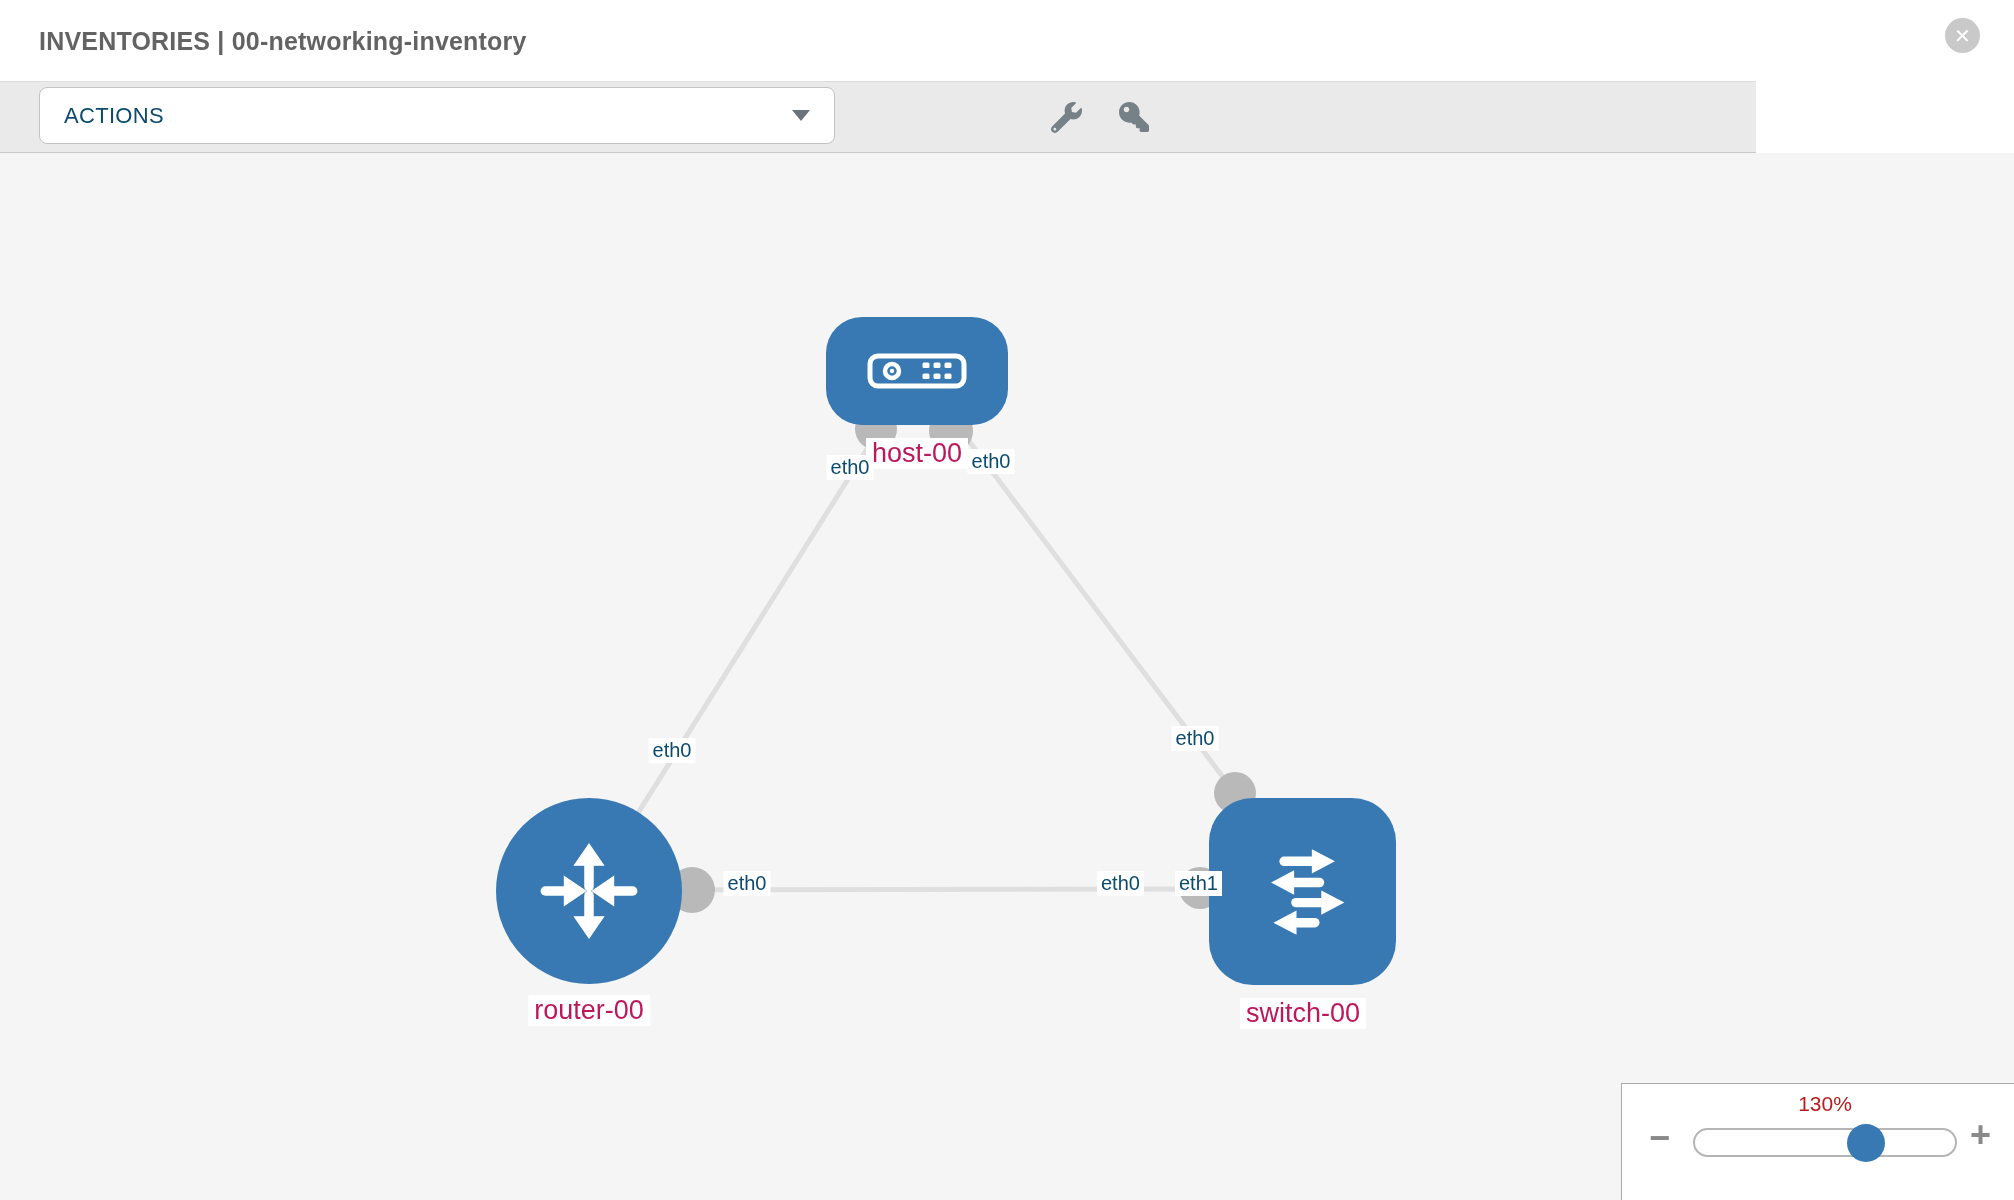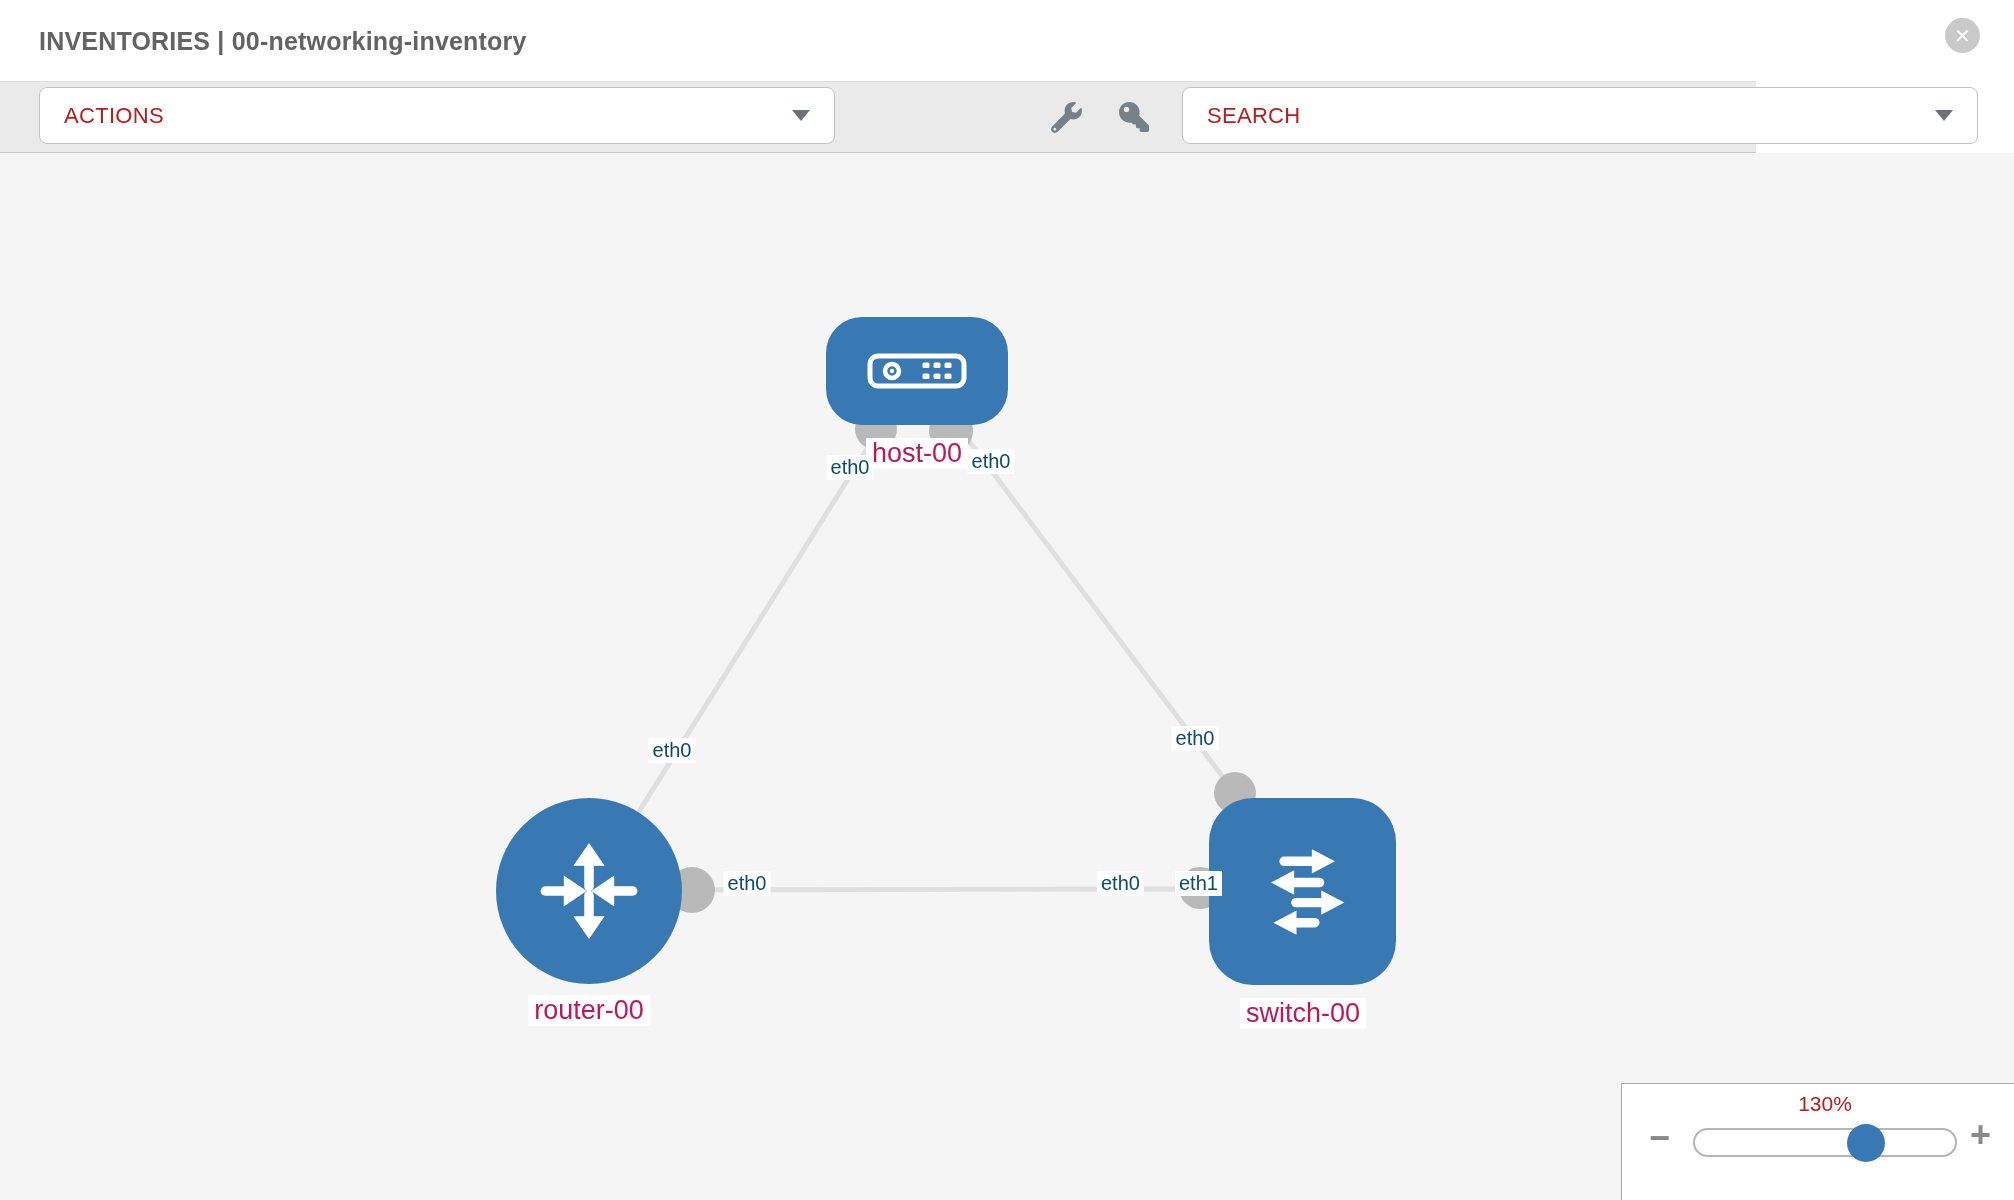--- a/index.html
+++ b/index.html
@@ -16,21 +16,21 @@
                justify-content:center; cursor:pointer; }
   .close-btn span { color:#fff; font-size:20px; font-weight:bold; line-height:1; }
 
   
   .toolbar { position:absolute; left:0; top:81px; width:100%; height:72px;
              background:#eaeaea; border-top:1px solid #dcdcdc; border-bottom:1px solid #c9c9c9; }
   .select-box { position:absolute; top:5px; height:57px; background:#fff;
                 border:1px solid #c2c2c2; border-radius:8px; display:flex;
                 align-items:center; justify-content:space-between;
                 padding:0 24px; cursor:pointer; }
-  .select-box .label { font-size:22px; color:#b91c1c; letter-spacing:.3px; }
+  .select-box .label { font-size:22px; color:#0c4a6e; letter-spacing:.3px; }
   .caret { width:0; height:0; border-left:9px solid transparent;
            border-right:9px solid transparent; border-top:11px solid #6b7278; }
   .actions-box { left:39px; width:796px; }
   .search-box { left:1182px; width:796px; }
   .tool-btn { position:absolute; top:50%; transform:translateY(-50%); background:none;
               border:none; cursor:pointer; width:40px; height:40px; display:flex;
               align-items:center; justify-content:center; }
   .tool-btn svg { fill:#768087; }
   .wrench-btn { left:1046px; }
   .key-btn { left:1114px; }
@@ -90,24 +90,20 @@
       </svg>
     </button>
     <button class="tool-btn key-btn">
       <svg width="30" height="30" viewBox="0 0 512 512">
         <g transform="translate(512,0) scale(-1,1)">
           <path d="M512 176.001C512 273.203 433.202 352 336 352c-11.22 0-22.19-1.062-32.827-3.069l-24.012 27.014A23.999 23.999 0 0 1 261.223 384H224v40c0 13.255-10.745 24-24 24h-40v40c0 13.255-10.745 24-24 24H24c-13.255 0-24-10.745-24-24v-78.059c0-6.365 2.529-12.47 7.029-16.971l161.802-161.802C163.108 213.814 160 195.271 160 176 160 78.798 238.797.001 335.999 0 433.488-.001 512 78.511 512 176.001zM336 128c0 26.51 21.49 48 48 48s48-21.49 48-48-21.49-48-48-48-48 21.49-48 48z"></path>
         </g>
       </svg>
     </button>
 
-    <div class="select-box search-box">
-      <span class="label">SEARCH</span>
-      <span class="caret"></span>
-    </div>
   </div>
 
   <div class="canvas">
 
     <svg class="links-layer" viewBox="0 0 2014 1047">
       <line x1="589" y1="738" x2="916" y2="218" stroke="#dfdfdf" stroke-width="5"></line>
       <line x1="916" y1="218" x2="1235" y2="640" stroke="#dfdfdf" stroke-width="5"></line>
       <line x1="589" y1="737" x2="1200" y2="736" stroke="#dfdfdf" stroke-width="5"></line>
       <circle cx="876" cy="276" r="21" fill="#b9b9b9"></circle>
       <circle cx="951" cy="278" r="22" fill="#b9b9b9"></circle>

